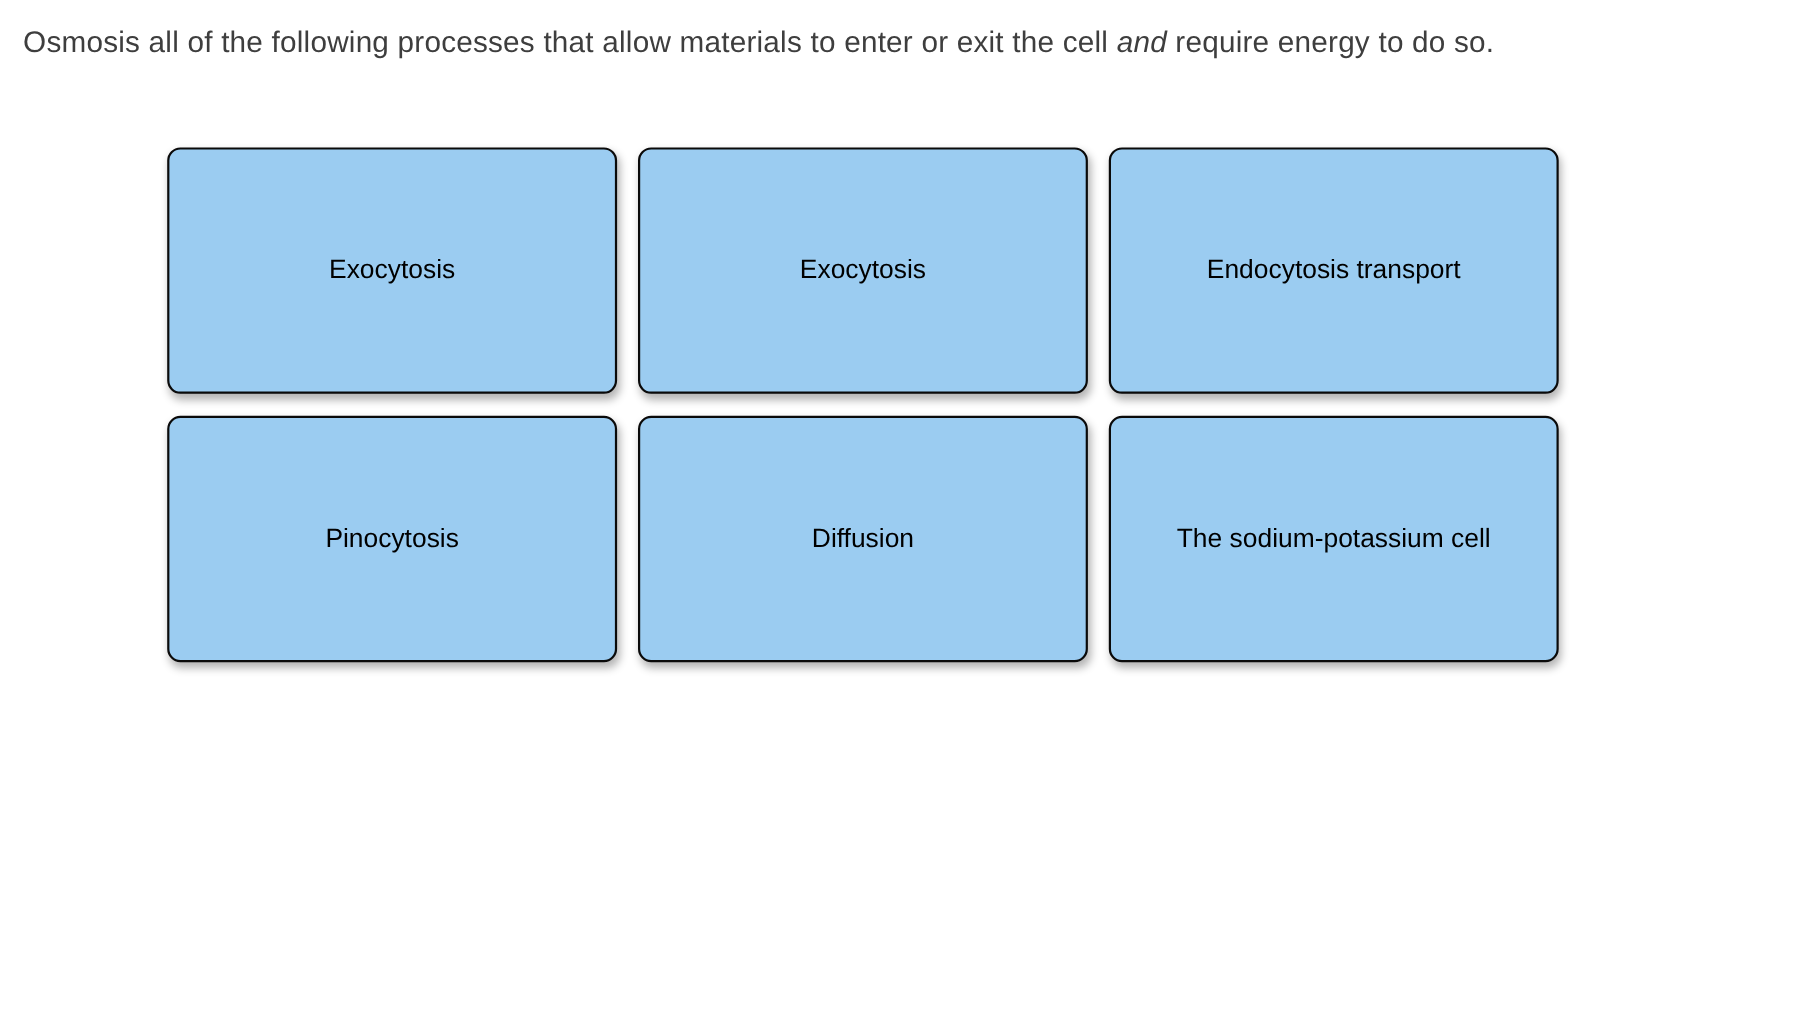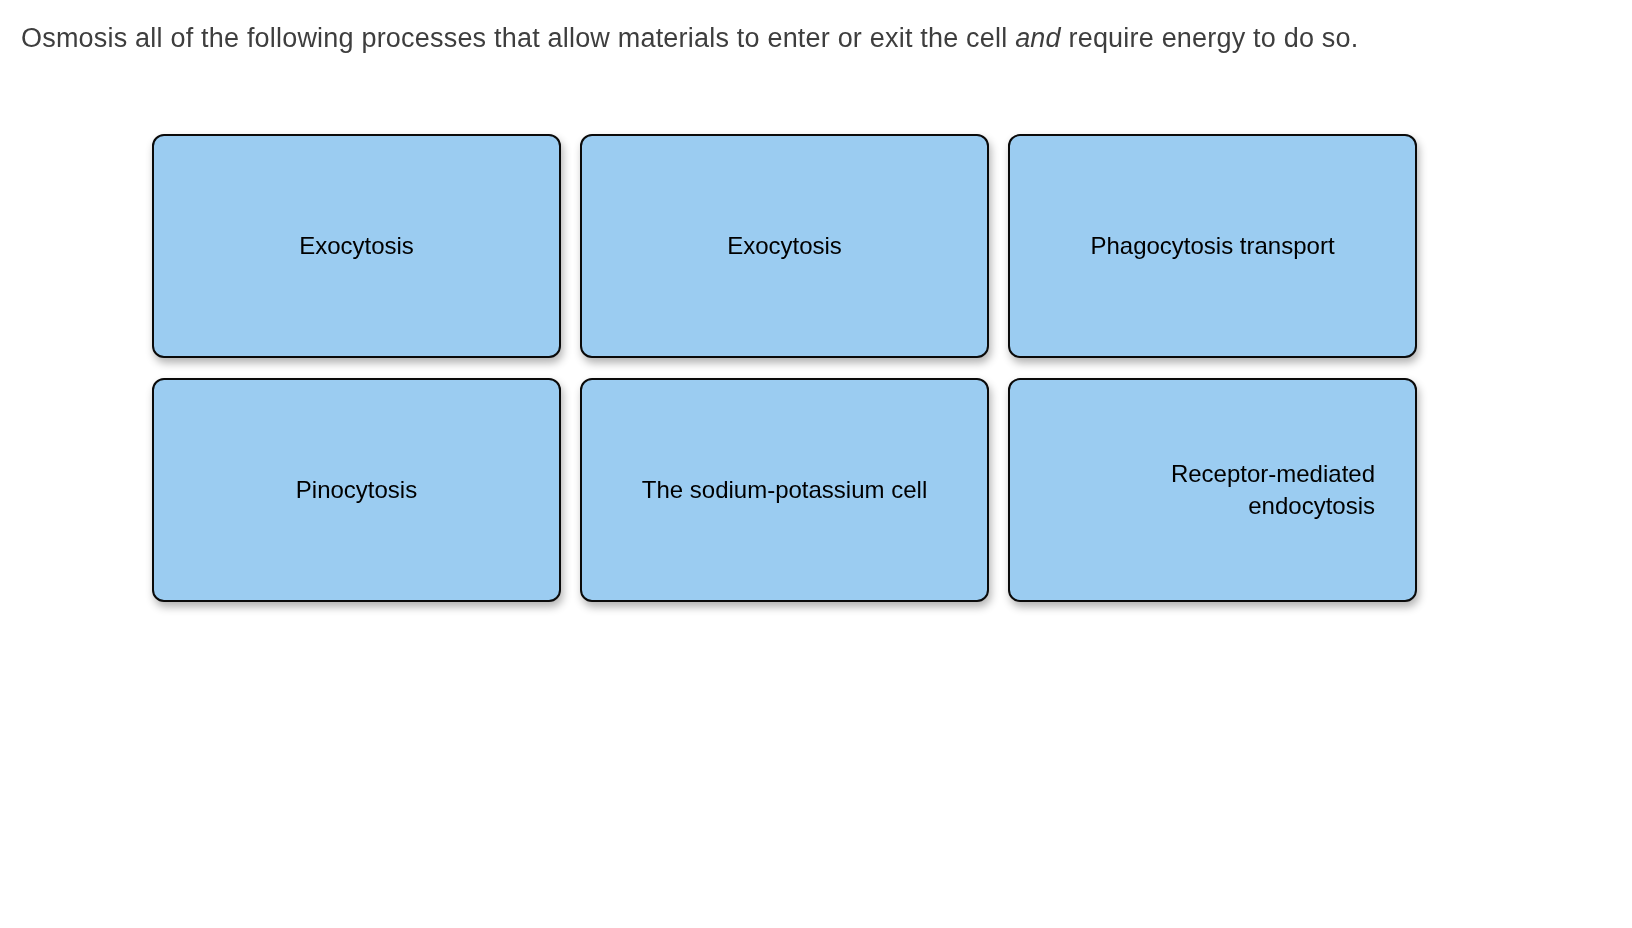--- a/index.html
+++ b/index.html
@@ -68,24 +68,24 @@
 </div>
 
 <div class="answer-grid">
   <div class="tile">
     <span class="tile-label">Exocytosis</span>
   </div>
   <div class="tile">
     <span class="tile-label">Exocytosis</span>
   </div>
   <div class="tile">
-    <span class="tile-label">Phagocytosis transport</span>
+    <span class="tile-label">Endocytosis transport</span>
   </div>
   <div class="tile">
     <span class="tile-label">Pinocytosis</span>
   </div>
   <div class="tile">
-    <span class="tile-label">The sodium-potassium cell</span>
+    <span class="tile-label">Diffusion</span>
   </div>
   <div class="tile">
-    <span class="tile-label">Receptor-mediated endocytosis</span>
+    <span class="tile-label">The sodium-potassium cell</span>
   </div>
 </div>
 
 </body></html>

